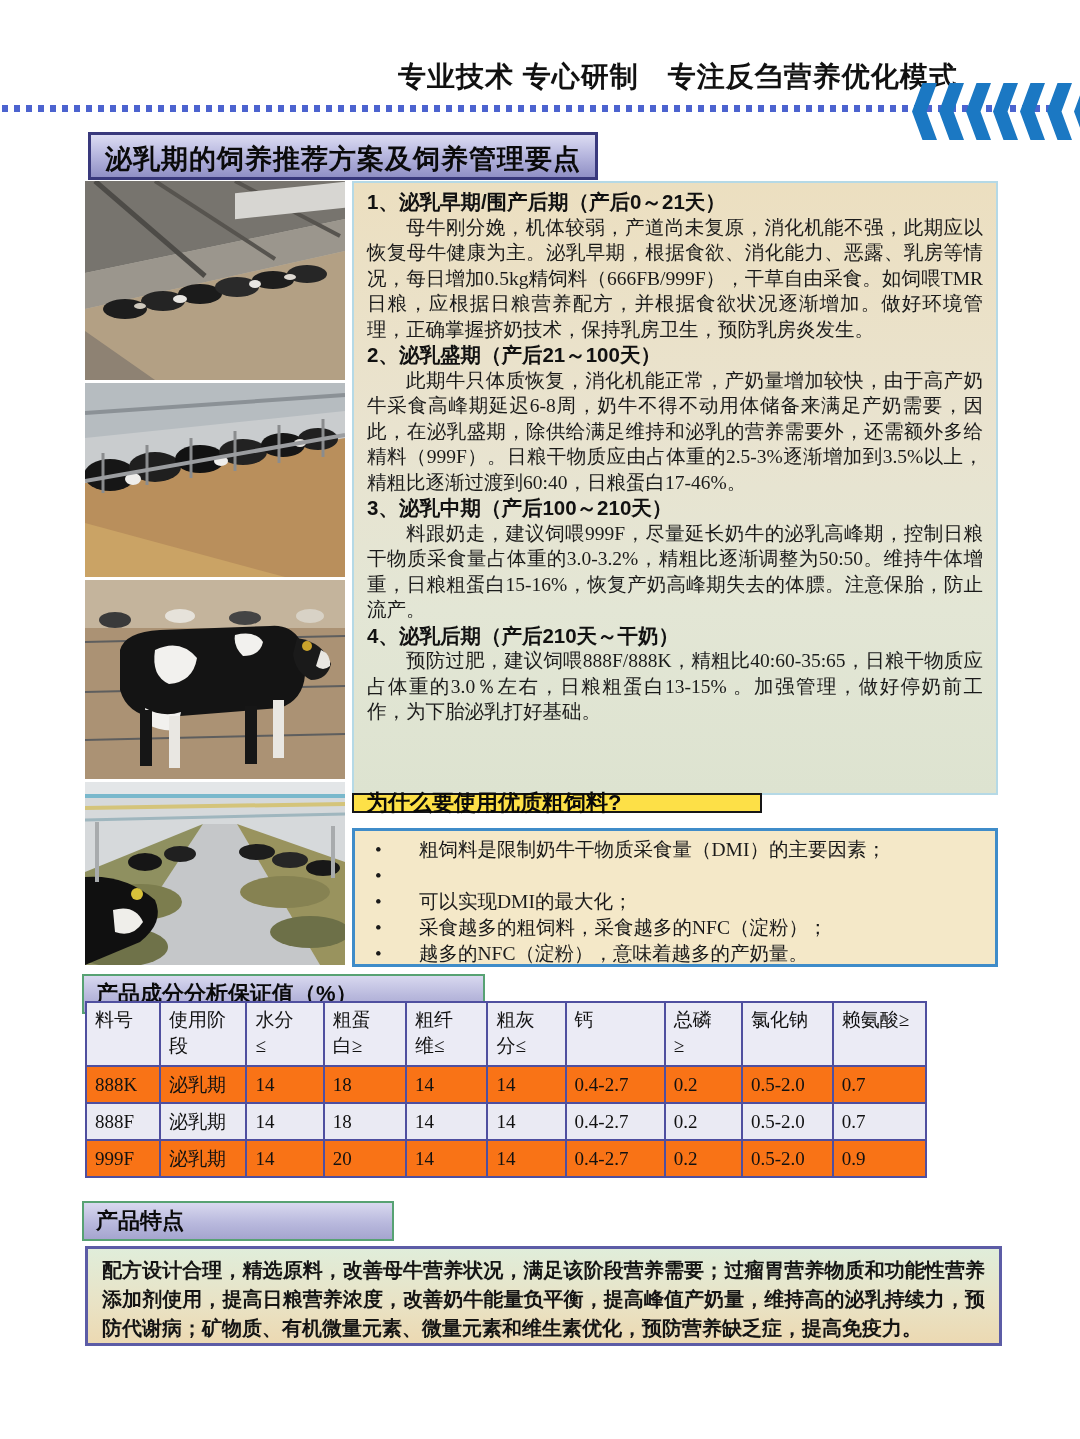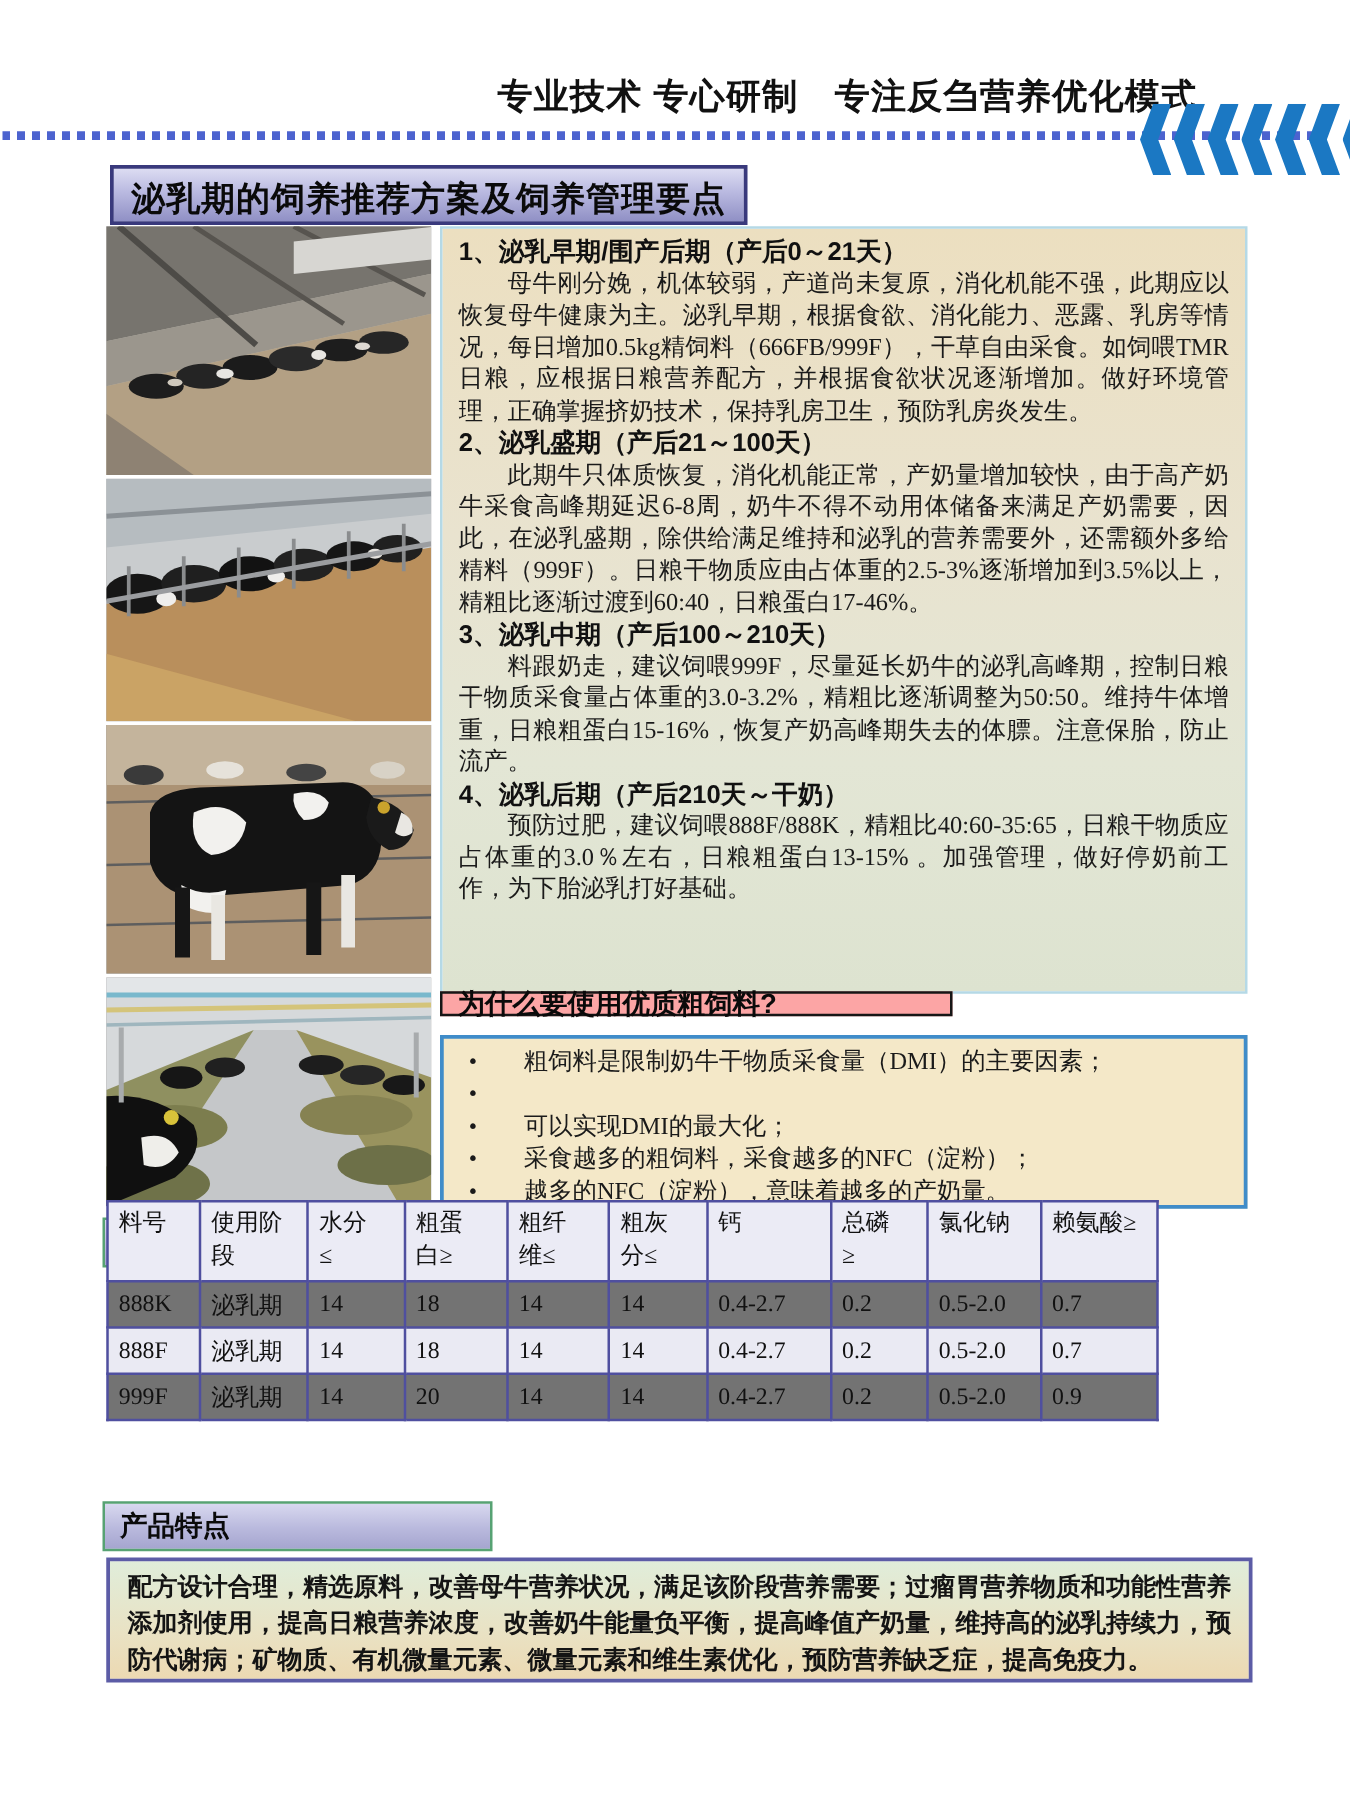--- a/index.html
+++ b/index.html
@@ -29,45 +29,45 @@
   
   .main-text { position:absolute; left:352px; top:181px; width:646px; height:614px;
                background:linear-gradient(180deg,#ecdfc0 0%,#e9e3cf 40%,#e3e6d5 70%,#dde3d0 100%);
                border:2px solid #b5d9e6; padding:6px 13px 4px 13px; overflow:hidden; }
   .sec-h { font-size:20.5px; font-weight:bold; color:#111; line-height:25.5px;
            font-family:"Liberation Sans","DejaVu Sans",sans-serif; }
   .sec-b { font-size:19.5px; color:#1a1a1a; line-height:25.5px; text-indent:2em; text-align:justify;
            font-family:"Liberation Serif","DejaVu Serif",serif; }
 
   
-  .q-bar { position:absolute; left:352px; top:793px; width:410px; height:20px; background:#fca5a5;
+  .q-bar { position:absolute; left:352px; top:793px; width:410px; height:20px; background:#fde047;
            border:2px solid #161616; display:flex; align-items:center; padding-left:12px; }
   .q-bar span { font-size:22px; font-weight:bold; color:#0a0a0a; }
   .bullet-box { position:absolute; left:352px; top:828px; width:646px; height:139px;
                 background:#f4e8c8; border:3px solid #3f8cc9; padding:6px 10px 0 20px; }
   .bullet-row { display:flex; line-height:26px; font-size:19.5px; color:#1a1a1a;
                 font-family:"Liberation Serif","DejaVu Serif",serif; }
   .blt { width:44px; flex:0 0 44px; font-size:19px; }
 
   
   .lav-title { position:absolute; height:40px;
                background:linear-gradient(180deg,#d8d8ef 0%,#b9b9dd 55%,#a5a5cf 100%);
                border:2px solid #57a273; display:flex; align-items:center; padding-left:12px; }
   .lav-title span { font-size:22px; font-weight:bold; color:#0a0a0a; }
   .t-analysis { left:82px; top:974px; width:403px; }
   .t-features { left:82px; top:1201px; width:312px; }
 
-  table.comp { position:absolute; left:85px; top:960px; width:842px; border-collapse:collapse;
+  table.comp { position:absolute; left:85px; top:1001px; width:842px; border-collapse:collapse;
                table-layout:fixed; font-family:"Liberation Serif","DejaVu Serif",serif; }
   table.comp th, table.comp td { border:2px solid #4f4f9f; padding:4px 8px; text-align:left;
                font-size:19px; color:#111; }
   table.comp th { background:#ebebf5; font-weight:normal; vertical-align:top;
                white-space:pre-line; height:64px; line-height:26px; }
   table.comp td { height:37px; }
-  tr.dark td { background:#737373;margin-top:32px; }
+  tr.dark td { background:#f97316;margin-top:32px; }
   tr.light td { background:#eaeaf3; }
 
   
   .features-body { position:absolute; left:85px; top:1246px; width:917px; height:100px;
                    background:linear-gradient(180deg,#e0edda 0%,#e9e2c4 60%,#ecd9b2 100%);
                    border:3px solid #5c5ca6; padding:7px 14px; }
   .features-body span { font-size:20px; font-weight:bold; color:#141414; line-height:29px;
                         font-family:"Liberation Serif","DejaVu Serif",serif; display:block; text-align:justify; }
 </style>
 </head>

